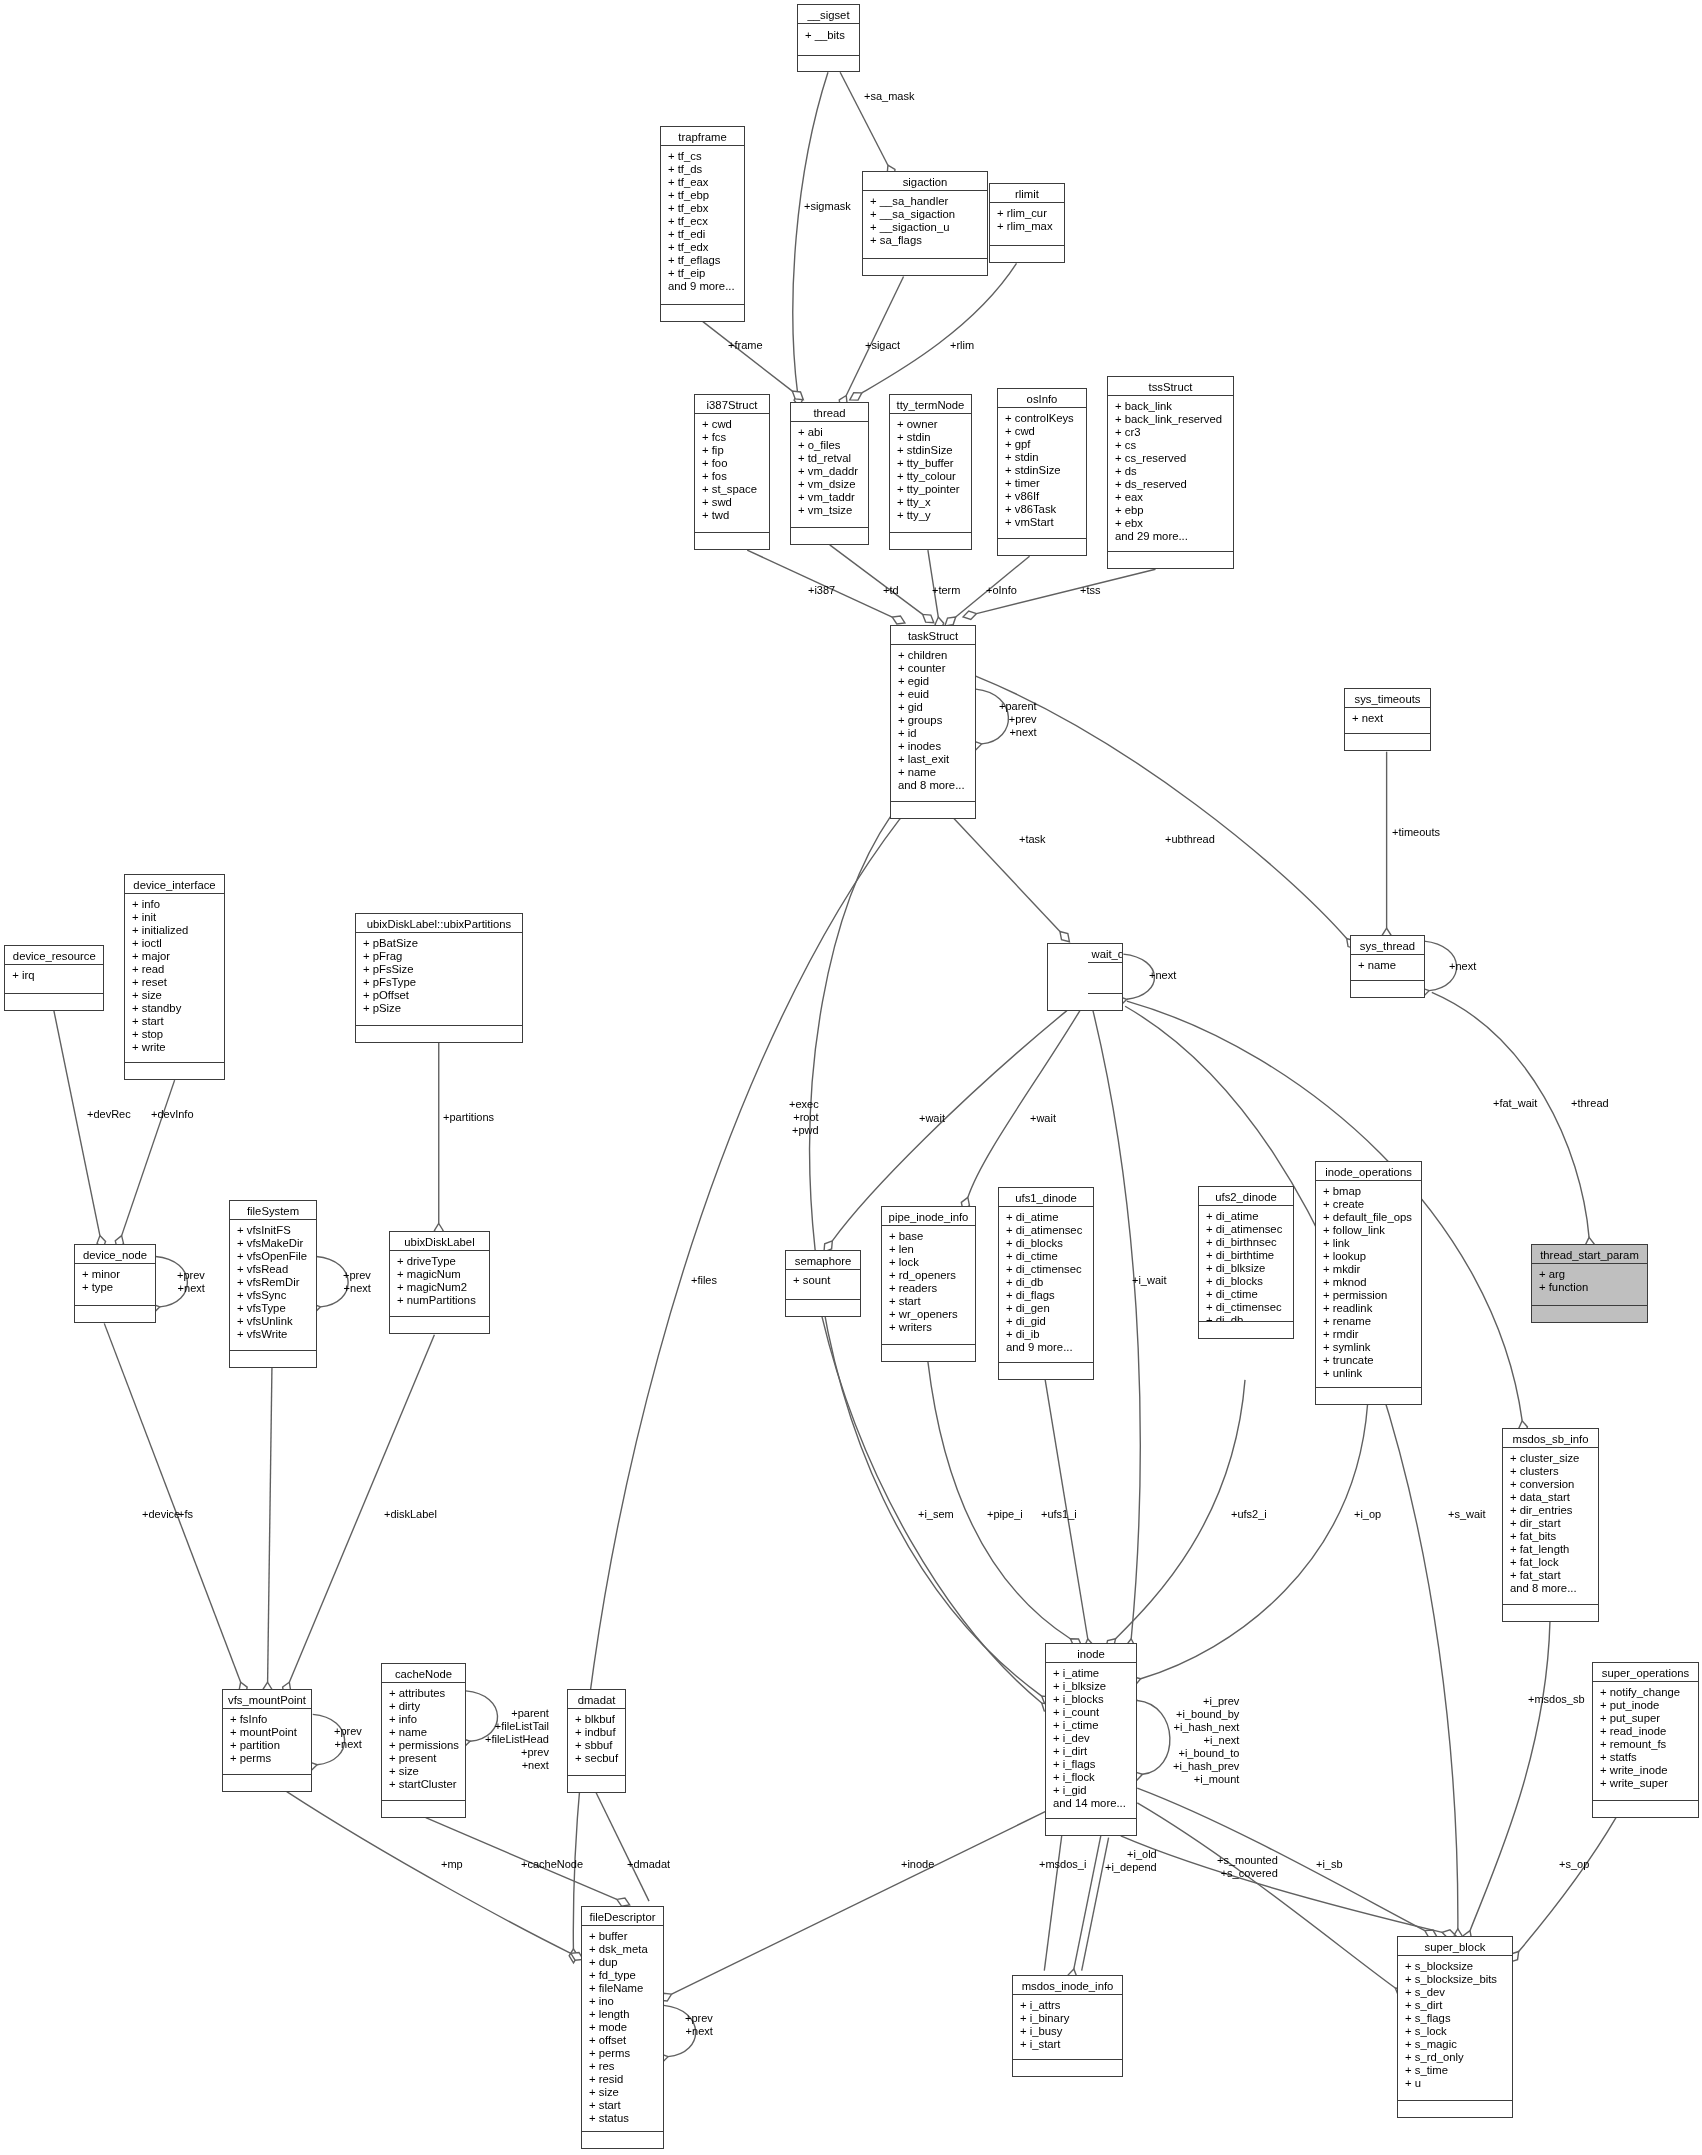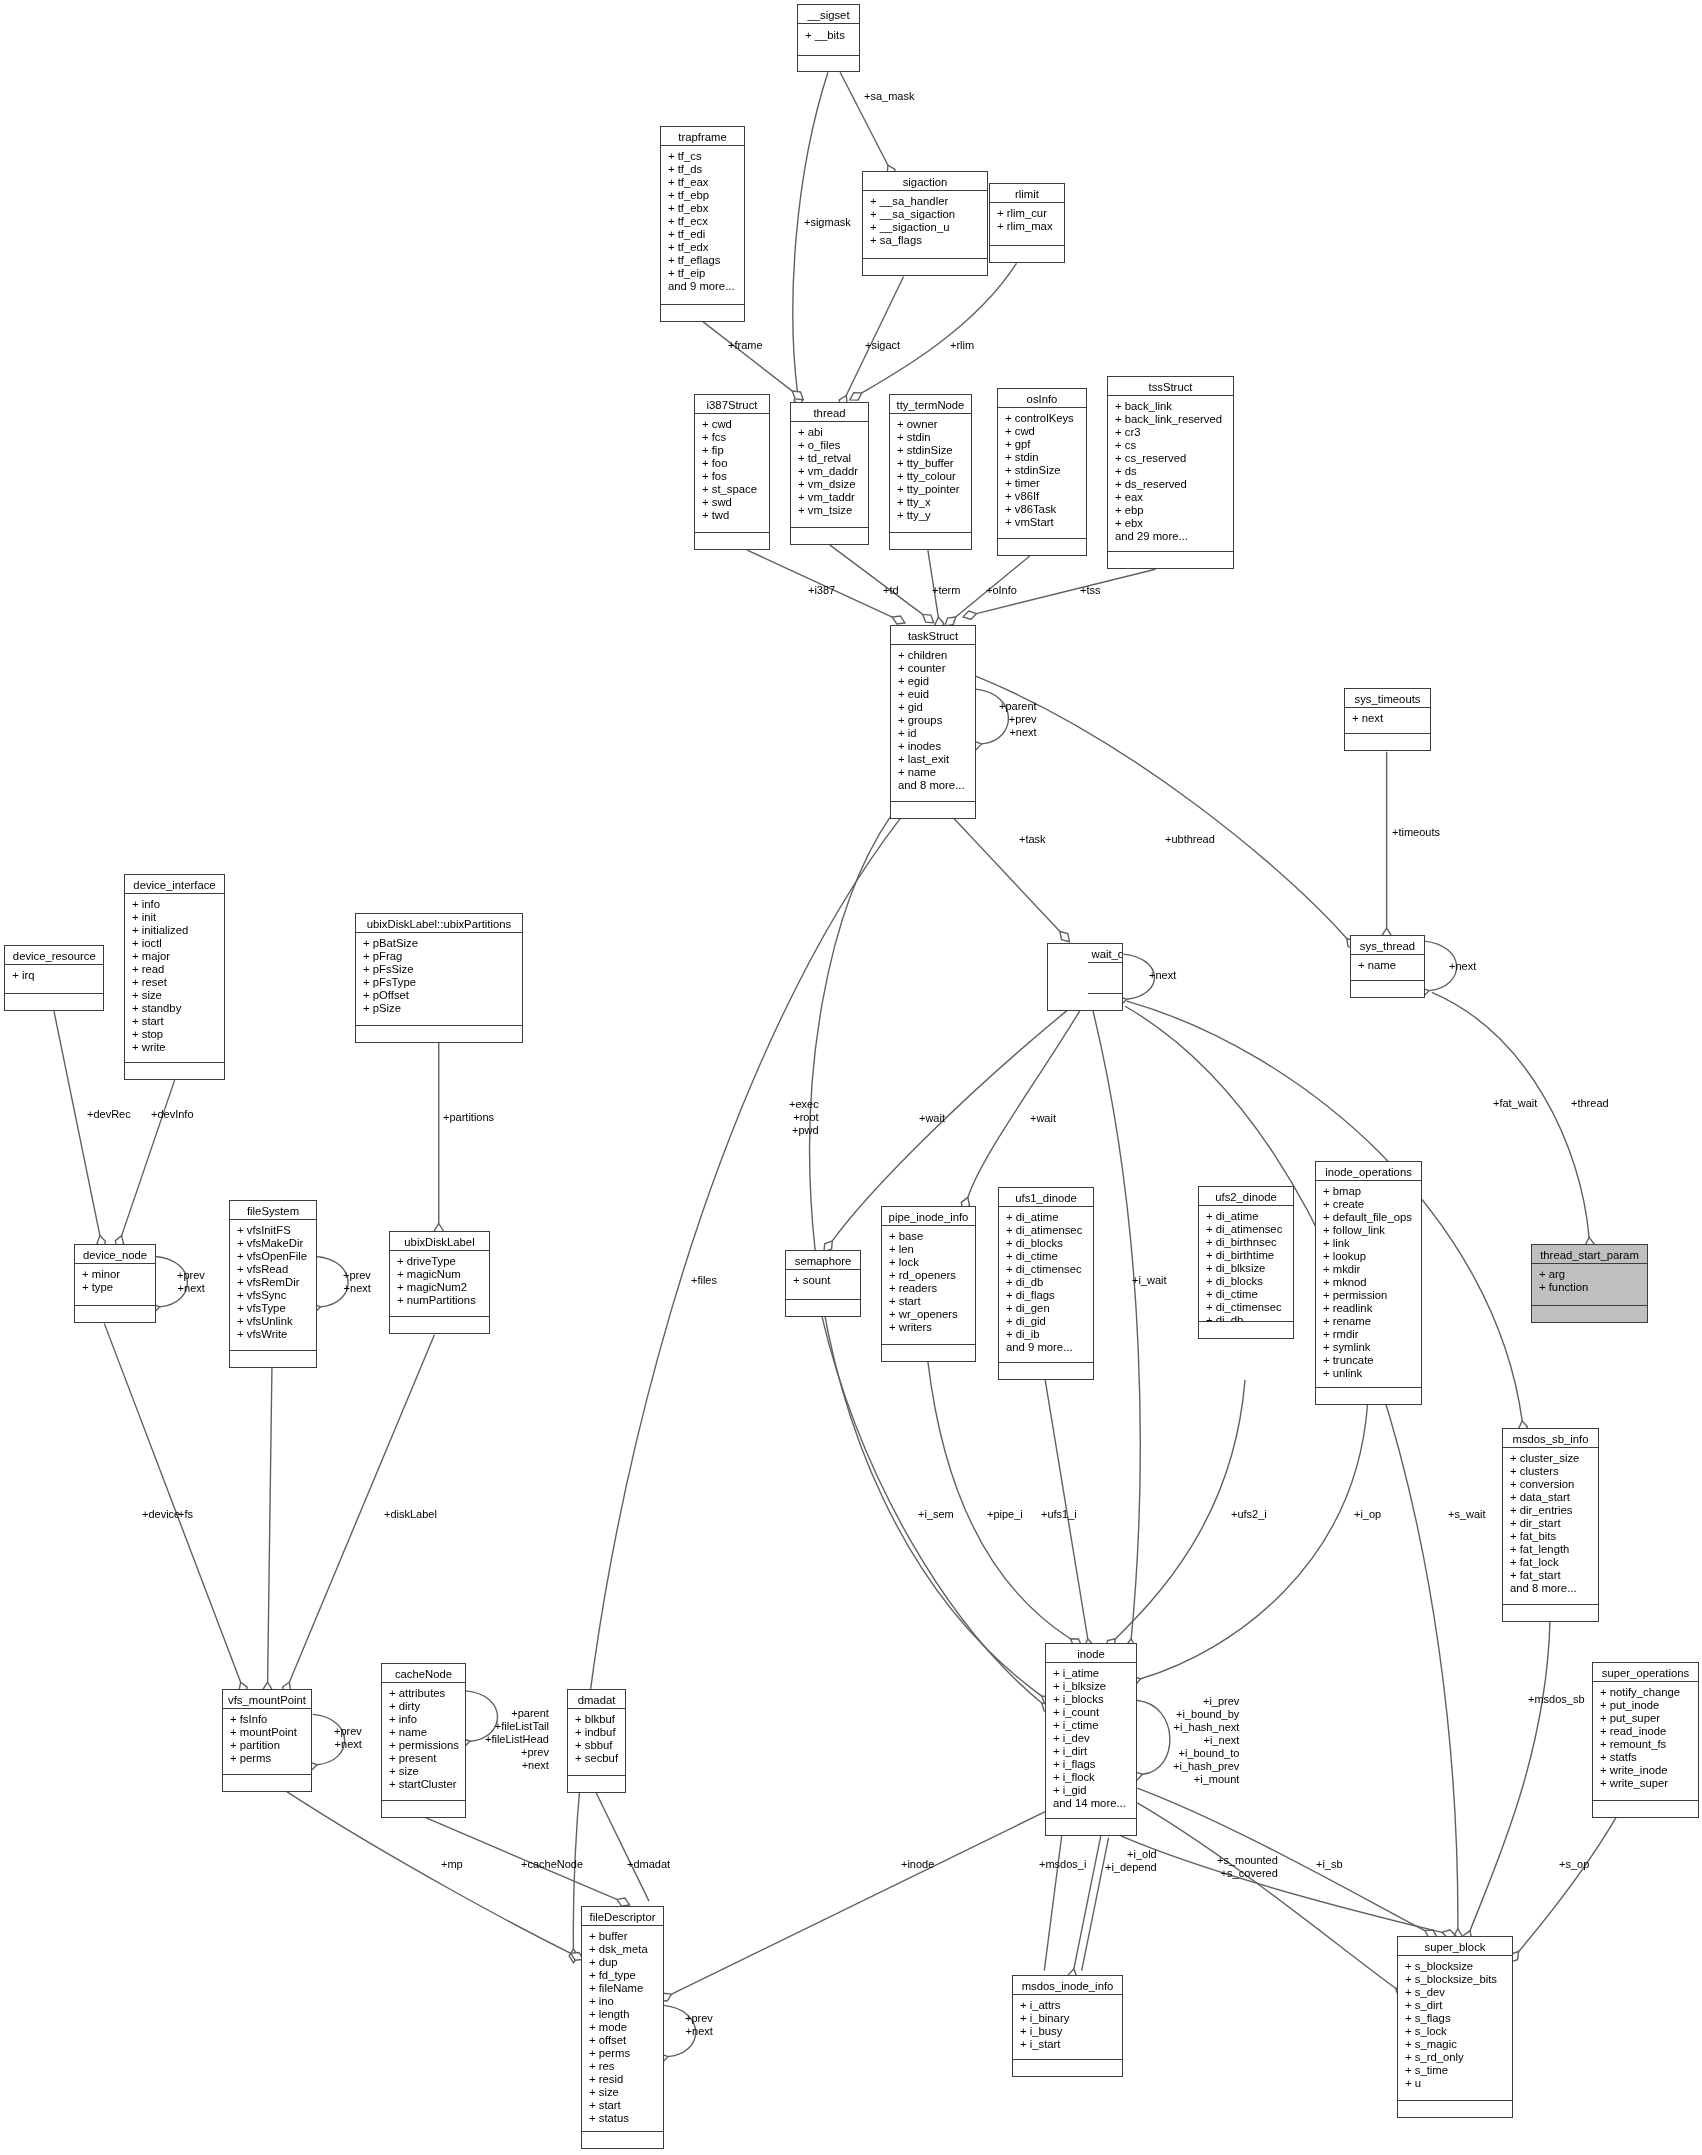--- a/index.html
+++ b/index.html
@@ -559,21 +559,21 @@
         <div>+ s_magic</div>
         <div>+ s_rd_only</div>
         <div>+ s_time</div>
         <div>+ u</div>
       </div>
       <div class="footer"></div>
     </div>
     <div class="edge-label" style="left: 864px; top: 90px;">
       <div>+sa_mask</div>
     </div>
-    <div class="edge-label" style="left: 804px; top: 216px;">
+    <div class="edge-label" style="left: 804px; top: 200px;">
       <div>+sigmask</div>
     </div>
     <div class="edge-label" style="left: 728px; top: 339px;">
       <div>+frame</div>
     </div>
     <div class="edge-label" style="left: 865px; top: 339px;">
       <div>+sigact</div>
     </div>
     <div class="edge-label" style="left: 950px; top: 339px;">
       <div>+rlim</div>

